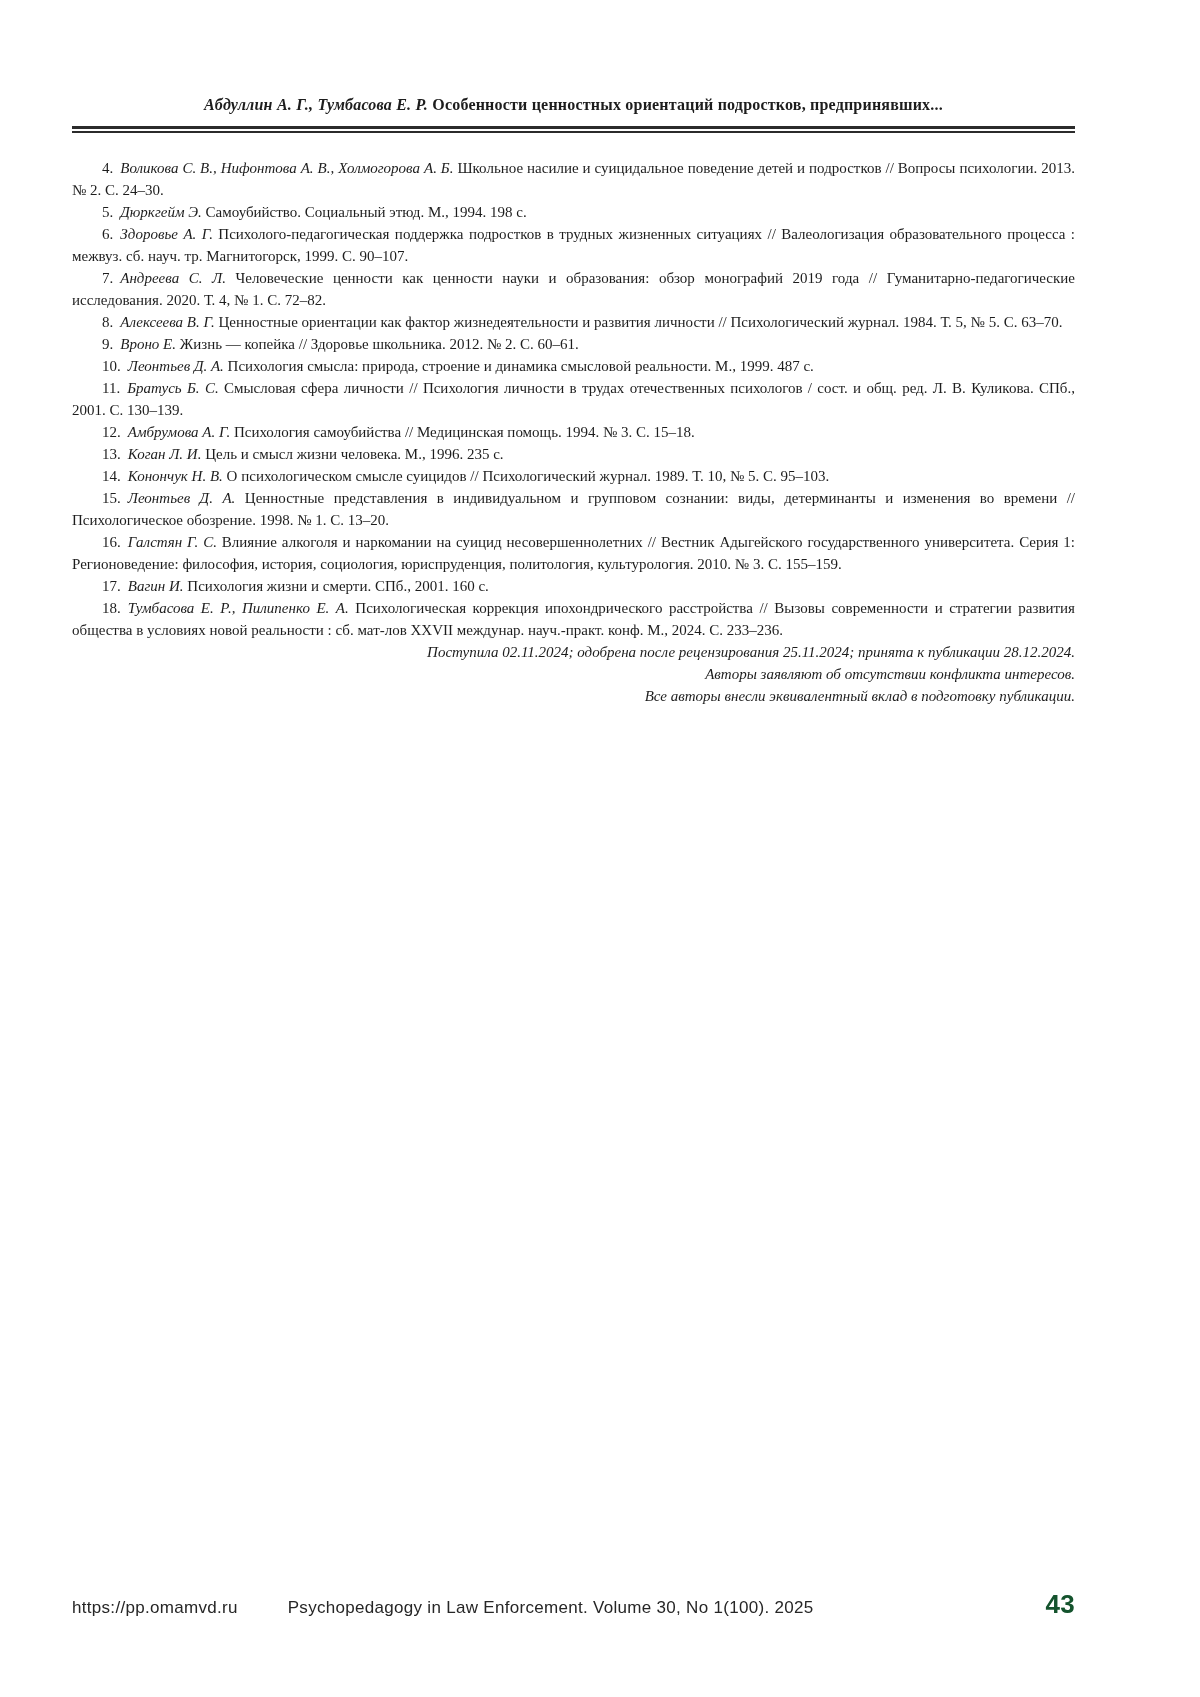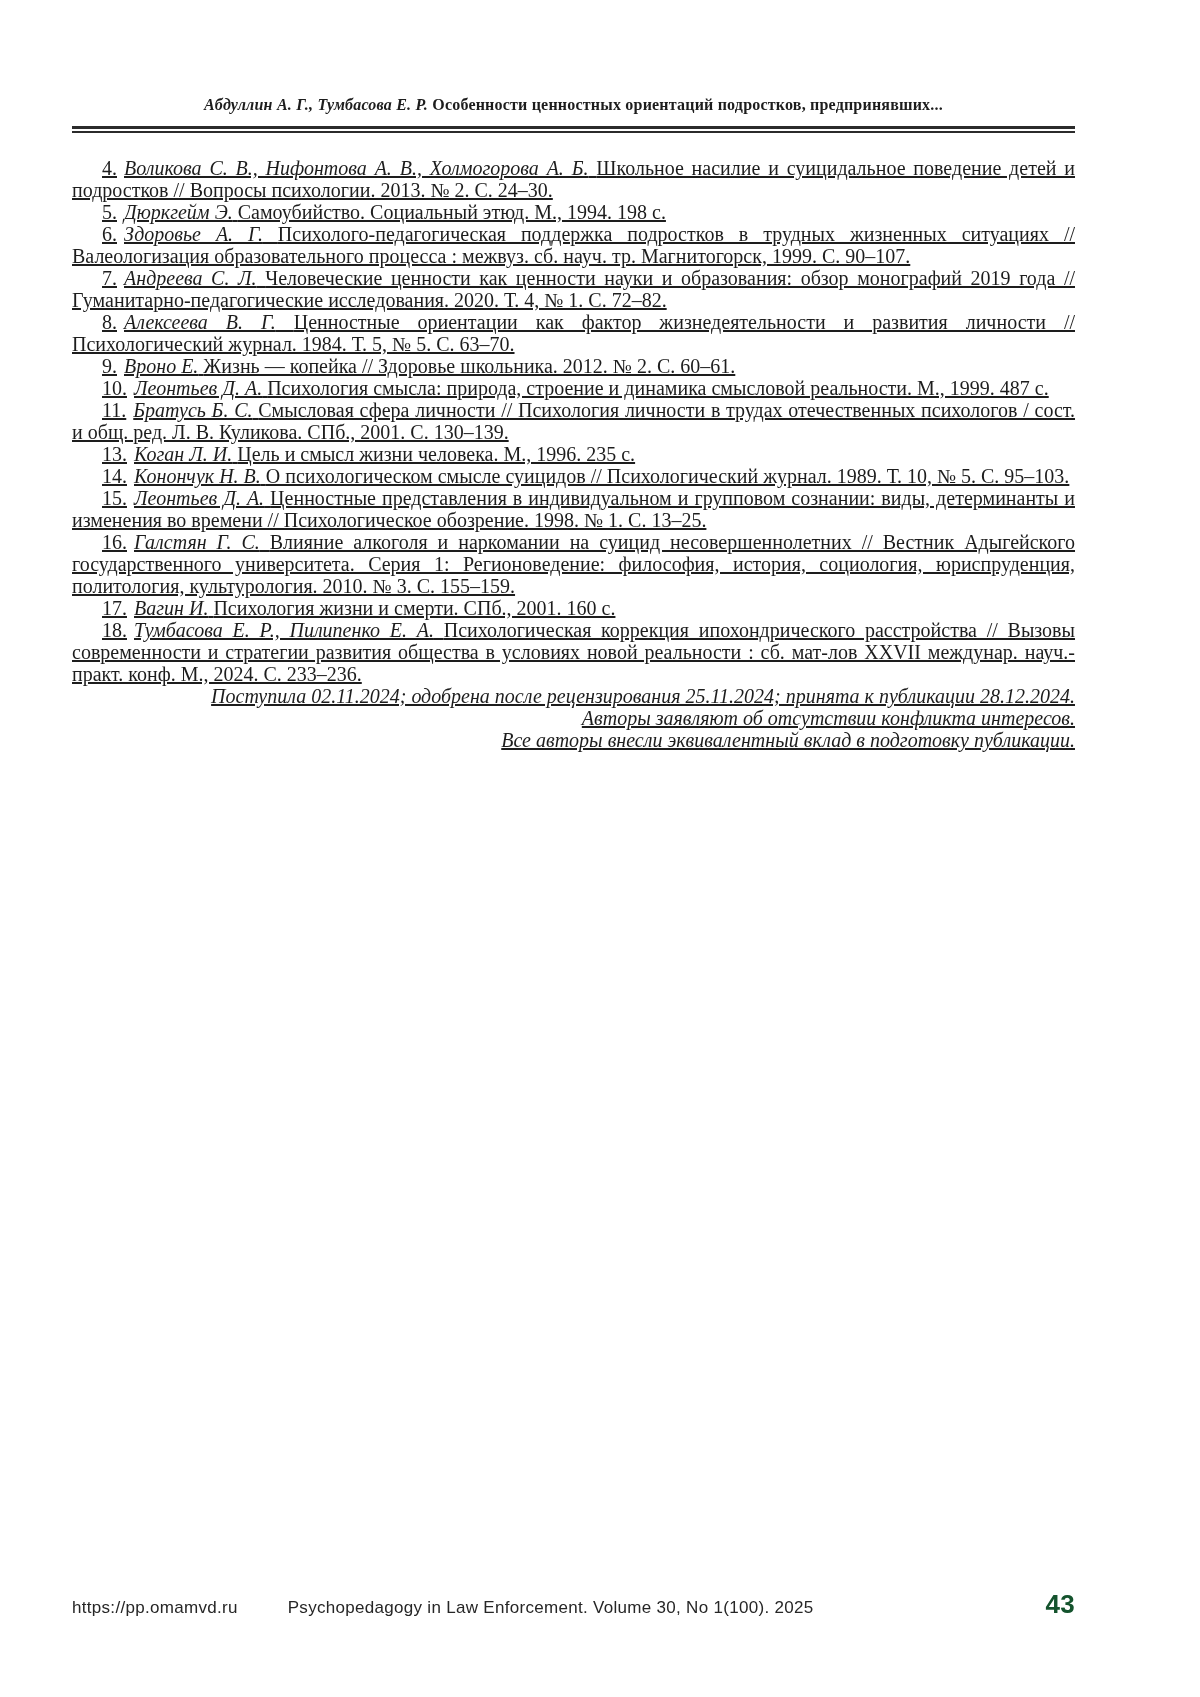--- a/index.html
+++ b/index.html
@@ -32,24 +32,23 @@
   .rule .rule-top    { height: 3px; background: #2b2b2b; }
   .rule .rule-gap    { height: 2px; background: transparent; }
   .rule .rule-bottom { height: 2px; background: #2b2b2b; }
 
   
   .refs {
     position: absolute;
     top: 157px;
     left: 72px;
     width: 1003px;
-    font-size: 20px;
+    font-size: 15px;
     line-height: 22px;
     text-align: justify;
-    text-decoration: underline;
   }
   .ref { margin: 0; text-indent: 30px; }
   .ref .num { margin-right: 7px; }
   .ref .auth { font-style: italic; }
 
   
   .submission {
     margin: 0;
     text-align: right;
     font-style: italic;
@@ -91,23 +90,24 @@
 
 <div class="refs">
   <p class="ref"><span class="num">4.</span><span class="auth">Воликова С. В., Нифонтова А. В., Холмогорова А. Б.</span> <span class="txt">Школьное насилие и суицидальное поведение детей и подростков // Вопросы психологии. 2013. № 2. С. 24–30.</span></p>
   <p class="ref"><span class="num">5.</span><span class="auth">Дюркгейм Э.</span> <span class="txt">Самоубийство. Социальный этюд. М., 1994. 198 с.</span></p>
   <p class="ref"><span class="num">6.</span><span class="auth">Здоровье А. Г.</span> <span class="txt">Психолого-педагогическая поддержка подростков в трудных жизненных ситуациях // Валеологизация образовательного процесса : межвуз. сб. науч. тр. Магнитогорск, 1999. С. 90–107.</span></p>
   <p class="ref"><span class="num">7.</span><span class="auth">Андреева С. Л.</span> <span class="txt">Человеческие ценности как ценности науки и образования: обзор монографий 2019 года // Гуманитарно-педагогические исследования. 2020. Т. 4, № 1. С. 72–82.</span></p>
   <p class="ref"><span class="num">8.</span><span class="auth">Алексеева В. Г.</span> <span class="txt">Ценностные ориентации как фактор жизнедеятельности и развития личности // Психологический журнал. 1984. Т. 5, № 5. С. 63–70.</span></p>
   <p class="ref"><span class="num">9.</span><span class="auth">Вроно Е.</span> <span class="txt">Жизнь — копейка // Здоровье школьника. 2012. № 2. С. 60–61.</span></p>
   <p class="ref"><span class="num">10.</span><span class="auth">Леонтьев Д. А.</span> <span class="txt">Психология смысла: природа, строение и динамика смысловой реальности. М., 1999. 487 с.</span></p>
   <p class="ref"><span class="num">11.</span><span class="auth">Братусь Б. С.</span> <span class="txt">Смысловая сфера личности // Психология личности в трудах отечественных психологов / сост. и общ. ред. Л. В. Куликова. СПб., 2001. С. 130–139.</span></p>
+  <p class="ref"><span class="num">12.</span><span class="auth">Амбрумова А. Г.</span> <span class="txt">Психология самоубийства // Медицинская помощь. 1994. № 3. С. 15–18.</span></p>
   <p class="ref"><span class="num">13.</span><span class="auth">Коган Л. И.</span> <span class="txt">Цель и смысл жизни человека. М., 1996. 235 с.</span></p>
   <p class="ref"><span class="num">14.</span><span class="auth">Конончук Н. В.</span> <span class="txt">О психологическом смысле суицидов // Психологический журнал. 1989. Т. 10, № 5. С. 95–103.</span></p>
-  <p class="ref"><span class="num">15.</span><span class="auth">Леонтьев Д. А.</span> <span class="txt">Ценностные представления в индивидуальном и групповом сознании: виды, детерминанты и изменения во времени // Психологическое обозрение. 1998. № 1. С. 13–25.</span></p>
+  <p class="ref"><span class="num">15.</span><span class="auth">Леонтьев Д. А.</span> <span class="txt">Ценностные представления в индивидуальном и групповом сознании: виды, детерминанты и изменения во времени // Психологическое обозрение. 1998. № 1. С. 13–20.</span></p>
   <p class="ref"><span class="num">16.</span><span class="auth">Галстян Г. С.</span> <span class="txt">Влияние алкоголя и наркомании на суицид несовершеннолетних // Вестник Адыгейского государственного университета. Серия 1: Регионоведение: философия, история, социология, юриспруденция, политология, культурология. 2010. № 3. С. 155–159.</span></p>
   <p class="ref"><span class="num">17.</span><span class="auth">Вагин И.</span> <span class="txt">Психология жизни и смерти. СПб., 2001. 160 с.</span></p>
   <p class="ref"><span class="num">18.</span><span class="auth">Тумбасова Е. Р., Пилипенко Е. А.</span> <span class="txt">Психологическая коррекция ипохондрического расстройства // Вызовы современности и стратегии развития общества в условиях новой реальности : сб. мат-лов XXVII междунар. науч.-практ. конф. М., 2024. С. 233–236.</span></p>
 
   <div class="submission">
     <p>Поступила 02.11.2024; одобрена после рецензирования 25.11.2024; принята к публикации 28.12.2024.</p>
     <p>Авторы заявляют об отсутствии конфликта интересов.</p>
     <p>Все авторы внесли эквивалентный вклад в подготовку публикации.</p>
   </div>
 </div>

